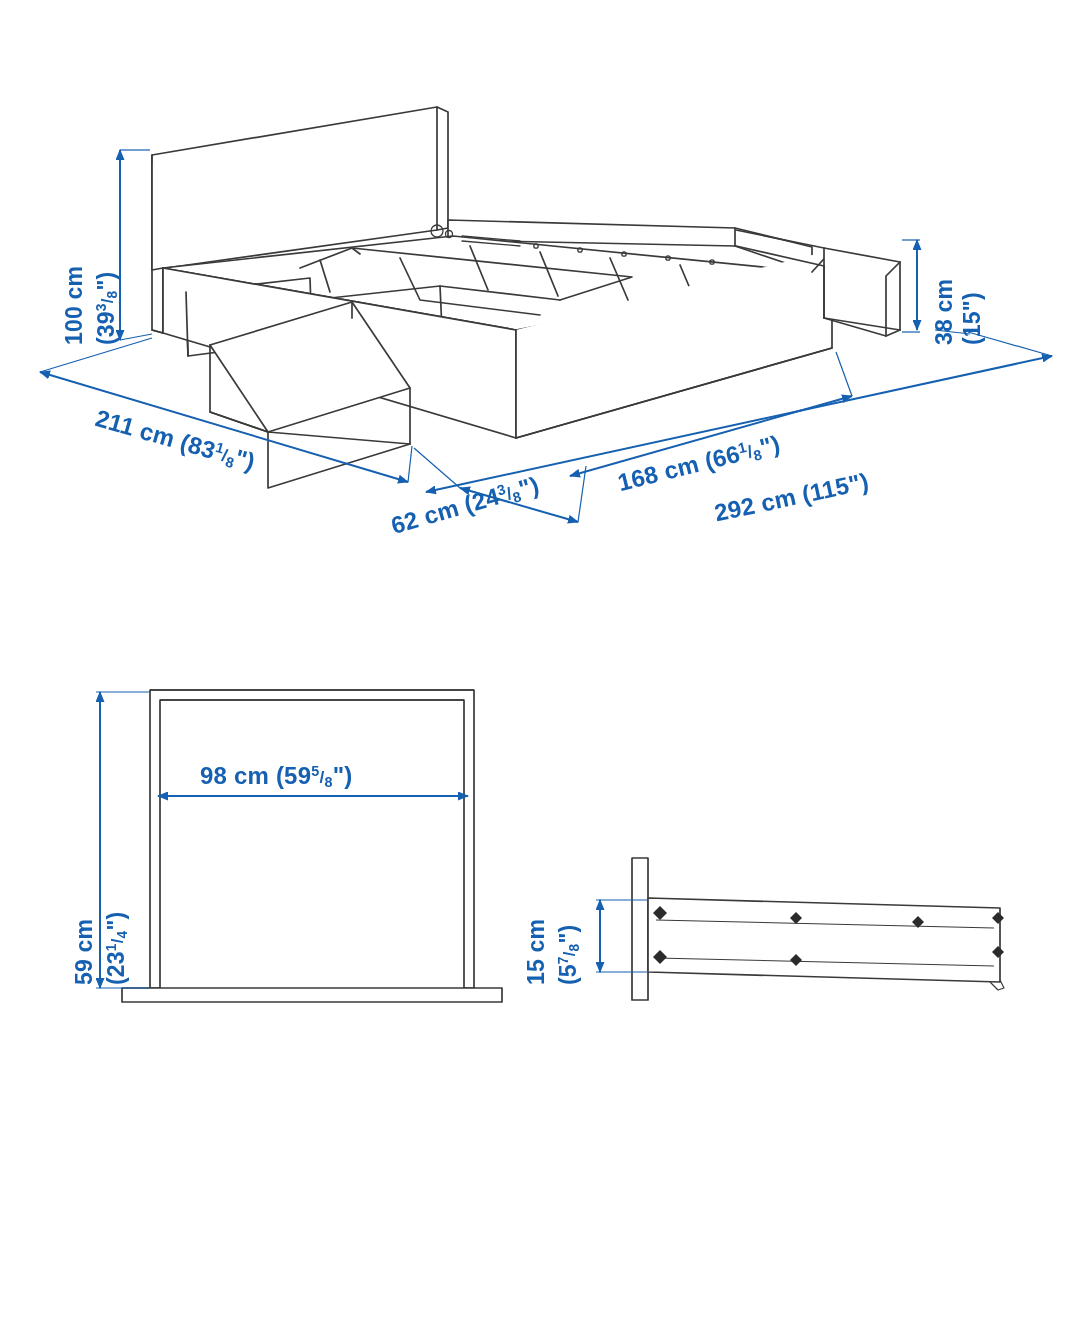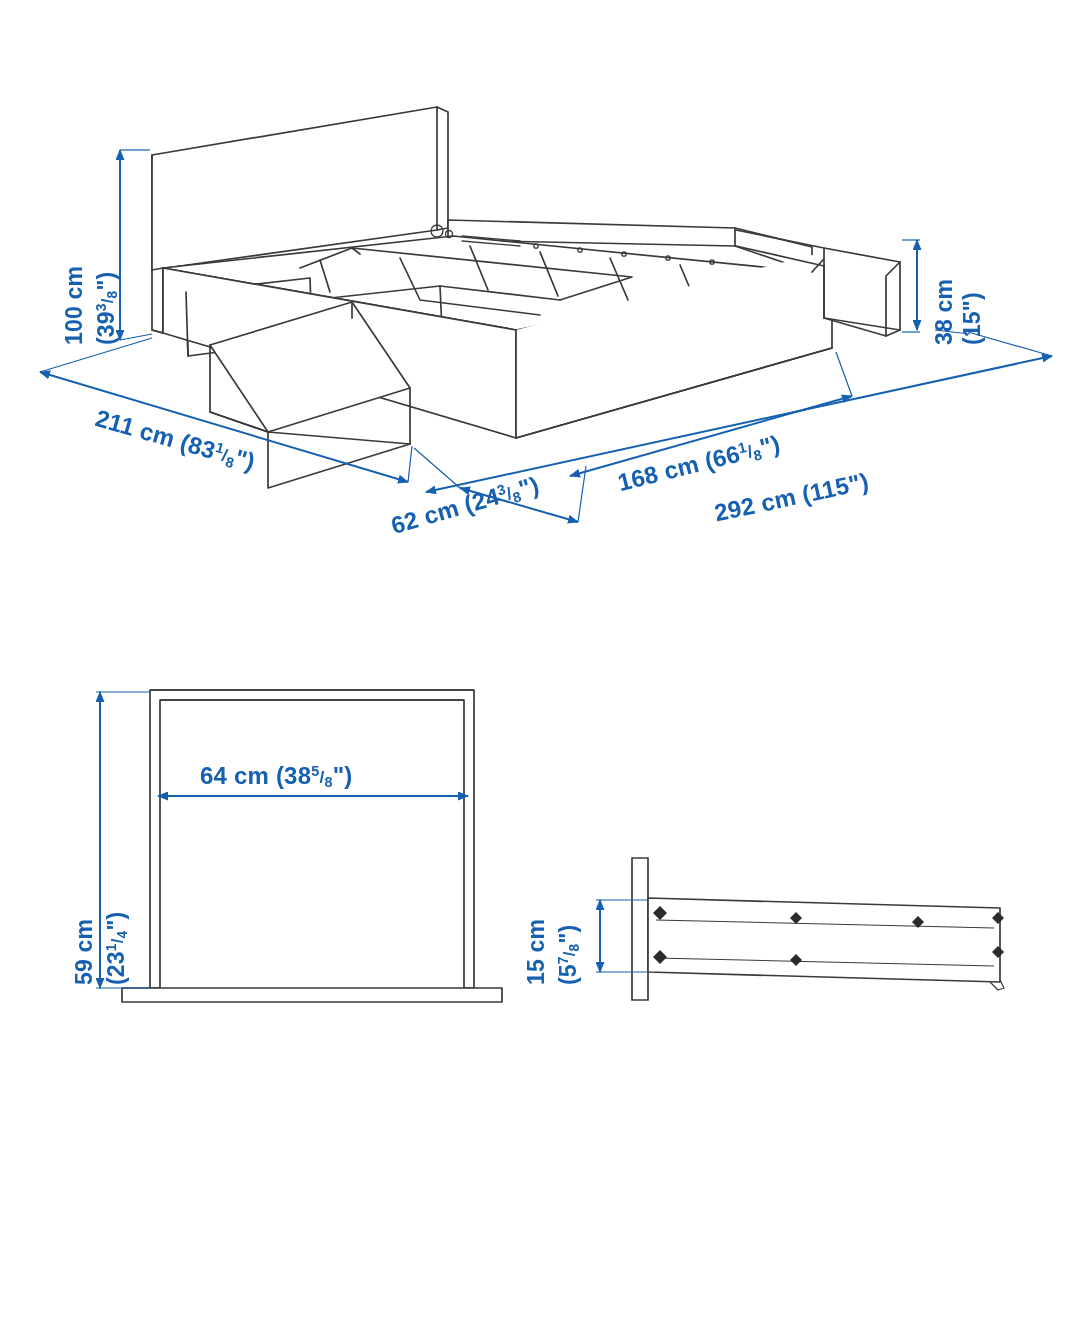--- a/index.html
+++ b/index.html
@@ -215,21 +215,21 @@
   <div class="dim-label" style="left:712px; top:500px; transform: rotate(-12deg); transform-origin:left top; font-size:24px;">
     <span>292 cm (115")</span>
   </div>
 
   <div class="dim-label vert" style="left:70px; top:985px; transform: rotate(-90deg); font-size:23px; line-height:28px;">
     <div><span>59 cm</span></div>
     <div><span>(23</span><span class="frac"><sup>1</sup>/<sub>4</sub></span><span>")</span></div>
   </div>
 
   <div class="dim-label" style="left:200px; top:762px; font-size:24px;">
-    <span>64 cm (38</span><span class="frac"><sup>5</sup>/<sub>8</sub></span><span>")</span>
+    <span>98 cm (59</span><span class="frac"><sup>5</sup>/<sub>8</sub></span><span>")</span>
   </div>
 
   <div class="dim-label vert" style="left:522px; top:985px; transform: rotate(-90deg); font-size:23px; line-height:28px;">
     <div><span>15 cm</span></div>
     <div><span>(5</span><span class="frac"><sup>7</sup>/<sub>8</sub></span><span>")</span></div>
   </div>
 
 </div>
 
 </body></html>

